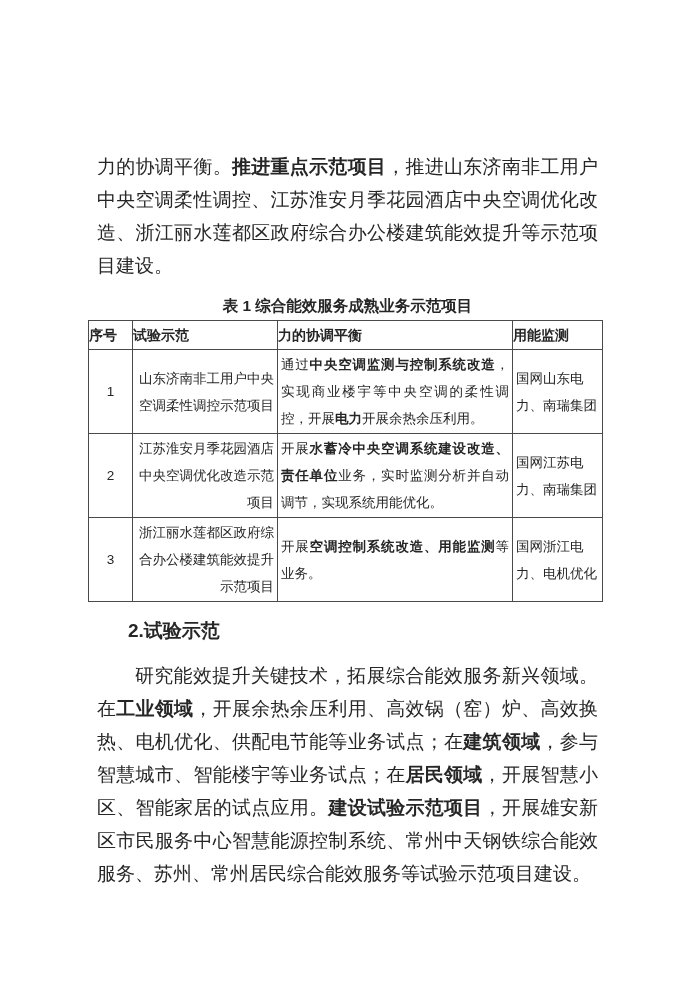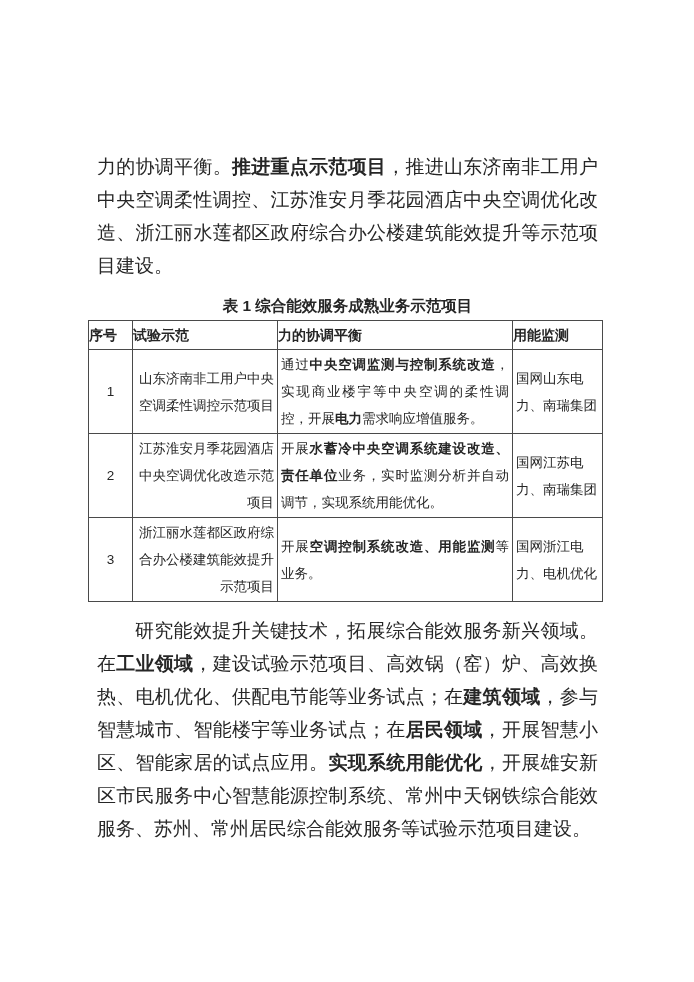--- a/index.html
+++ b/index.html
@@ -87,34 +87,35 @@
     <tbody>
       <tr>
         <th>序号</th>
         <th>试验示范</th>
         <th>力的协调平衡</th>
         <th>用能监测</th>
       </tr>
       <tr class="data-row">
         <td class="no-cell">1</td>
         <td class="name-cell">山东济南非工用户中央空调柔性调控示范项目</td>
-        <td class="content-cell"><span>通过</span><span class="b">中央空调监测与控制系统改造</span><span>，实现商业楼宇等中央空调的柔性调控，开展</span><span class="b">电力</span><span>需求响应增值服务。</span></td>
+        <td class="content-cell"><span>通过</span><span class="b">中央空调监测与控制系统改造</span><span>，实现商业楼宇等中央空调的柔性调控，开展</span><span class="b">电力</span><span>开展余热余压利用。</span></td>
         <td class="unit-cell">国网山东电力、南瑞集团</td>
       </tr>
       <tr class="data-row">
         <td class="no-cell">2</td>
         <td class="name-cell">江苏淮安月季花园酒店中央空调优化改造示范项目</td>
         <td class="content-cell"><span>开展</span><span class="b">水蓄冷中央空调系统建设改造、责任单位</span><span>业务，实时监测分析并自动调节，实现系统用能优化。</span></td>
         <td class="unit-cell">国网江苏电力、南瑞集团</td>
       </tr>
       <tr class="data-row">
         <td class="no-cell">3</td>
         <td class="name-cell">浙江丽水莲都区政府综合办公楼建筑能效提升示范项目</td>
         <td class="content-cell"><span>开展</span><span class="b">空调控制系统改造、用能监测</span><span>等业务。</span></td>
         <td class="unit-cell">国网浙江电力、电机优化</td>
       </tr>
     </tbody>
   </table>
 
+  <h3 class="section-heading">2.试验示范</h3>
 
-  <p class="para indent"><span>研究能效提升关键技术，拓展综合能效服务新兴领域。在</span><span class="b">工业领域</span><span>，建设试验示范项目、高效锅（窑）炉、高效换热、电机优化、供配电节能等业务试点；在</span><span class="b">建筑领域</span><span>，参与智慧城市、智能楼宇等业务试点；在</span><span class="b">居民领域</span><span>，开展智慧小区、智能家居的试点应用。</span><span class="b">实现系统用能优化</span><span>，开展雄安新区市民服务中心智慧能源控制系统、常州中天钢铁综合能效服务、苏州、常州居民综合能效服务等试验示范项目建设。</span></p>
+  <p class="para indent"><span>研究能效提升关键技术，拓展综合能效服务新兴领域。在</span><span class="b">工业领域</span><span>，开展余热余压利用、高效锅（窑）炉、高效换热、电机优化、供配电节能等业务试点；在</span><span class="b">建筑领域</span><span>，参与智慧城市、智能楼宇等业务试点；在</span><span class="b">居民领域</span><span>，开展智慧小区、智能家居的试点应用。</span><span class="b">建设试验示范项目</span><span>，开展雄安新区市民服务中心智慧能源控制系统、常州中天钢铁综合能效服务、苏州、常州居民综合能效服务等试验示范项目建设。</span></p>
 
 </div>
 
 </body></html>

